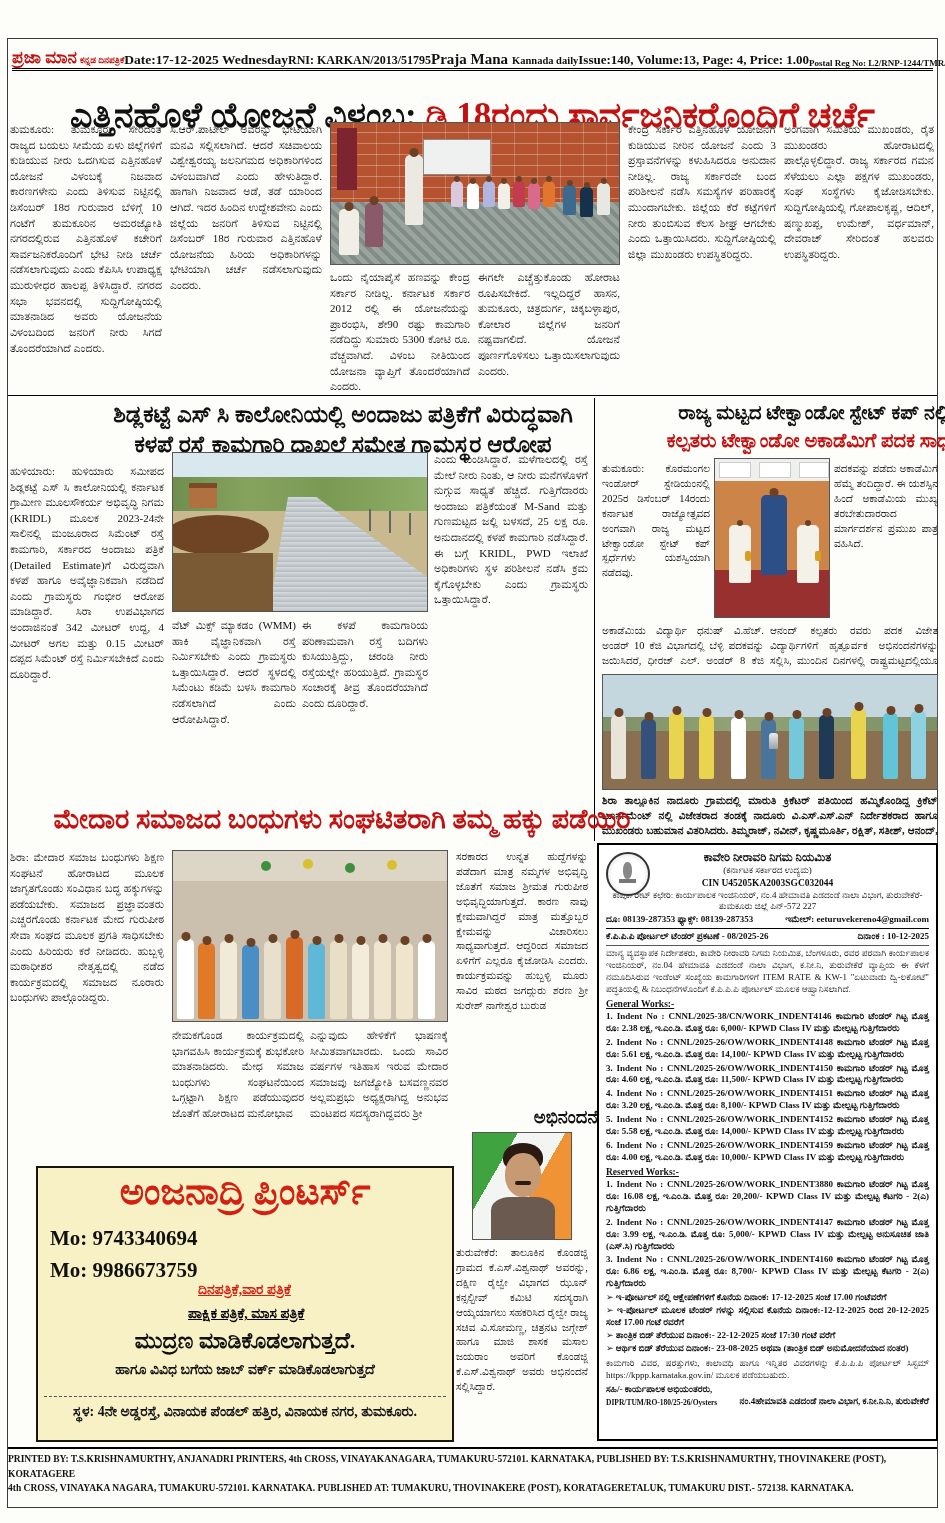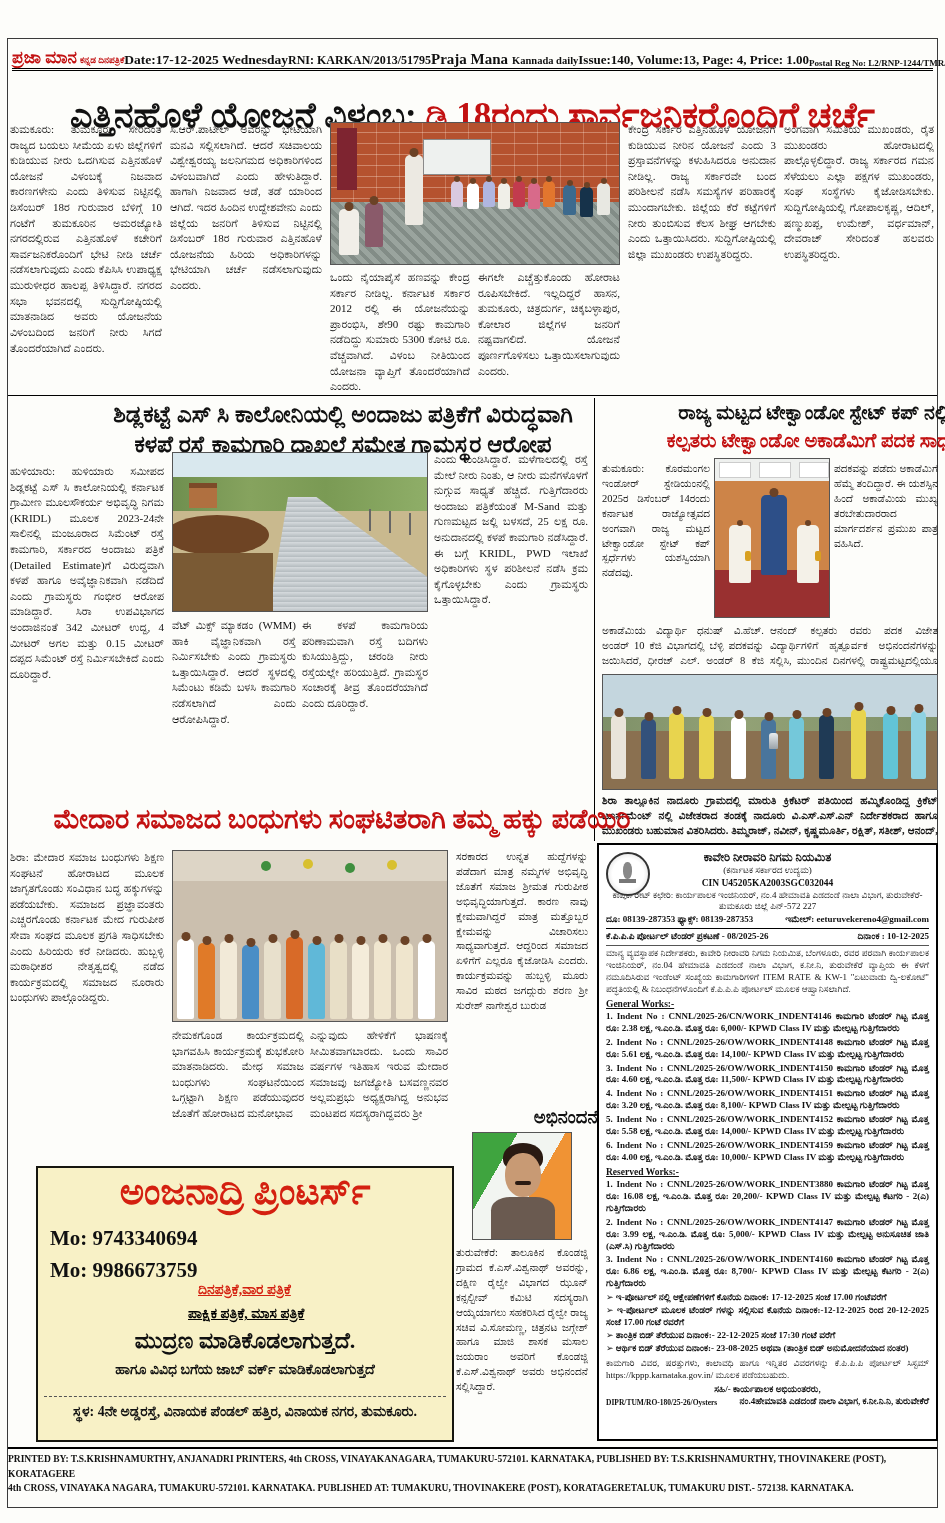--- a/index.html
+++ b/index.html
@@ -43,21 +43,21 @@
           background:radial-gradient(circle,#fff 55%,#cfcfcf 100%);}
   .n-logo::before{content:"";position:absolute;left:15px;top:8px;width:9px;height:17px;background:#888;border-radius:45%;}
   .n-logo::after{content:"";position:absolute;left:11px;top:25px;width:17px;height:4px;background:#777;}
   .n-contact{display:flex;justify-content:space-between;border-bottom:1.5px solid #000;padding:1px 0 2px;font-weight:bold;}
   .n-ref{display:flex;justify-content:space-between;font-weight:bold;padding:2px 0;border-bottom:1px solid #555;}
   .n-intro{text-align:justify;margin:2px 0;}
   .n-sec{font-weight:bold;text-decoration:underline;margin:2px 0 1px;font-size:9.5px;}
   .n-item{text-align:justify;margin-bottom:2px;font-weight:bold;}
   .n-bullet{text-align:justify;margin-bottom:1px;font-weight:bold;}
   .n-close{text-align:justify;margin-top:4px;}
-  .n-sign{text-align:center;font-weight:bold;margin-top:2px;}
+  .n-sign{text-align:left;font-weight:bold;margin-top:2px;}
   .n-foot{display:flex;justify-content:space-between;align-items:flex-end;font-weight:bold;}
   .n-dipr{font-size:7.5px;}
   
   .ad{position:absolute;left:36px;top:1166px;width:418px;height:276px;background:#f8f1c6;
       border:2px solid #16160f;box-sizing:border-box;overflow:hidden;}
   .ad-title{position:absolute;left:0;right:0;top:2px;text-align:center;color:#d42010;font-size:37px;font-weight:bold;}
   .ad-mo{position:absolute;left:12px;font-size:21px;font-weight:bold;}
   .ad-en{position:absolute;right:10px;top:76px;color:#10369c;font-size:23px;font-weight:bold;}
   .ad-l1{position:absolute;left:160px;top:114px;color:#d42010;font-size:14px;font-weight:bold;text-decoration:underline;}
   .ad-l2{position:absolute;left:150px;top:138px;color:#000000;font-size:14px;font-weight:bold;text-decoration:underline;}
@@ -283,21 +283,21 @@
     <div class="n-contact">
       <span>ದೂ: 08139-287353 ಫ್ಯಾಕ್ಸ್: 08139-287353</span>
       <span>ಇಮೇಲ್: eeturuvekereno4@gmail.com</span>
     </div>
     <div class="n-ref">
       <span>ಕೆ.ಪಿ.ಪಿ.ಪಿ ಪೋರ್ಟಲ್ ಟೆಂಡರ್ ಪ್ರಕಟಣೆ - 08/2025-26</span>
       <span>ದಿನಾಂಕ : 10-12-2025</span>
     </div>
     <div class="n-intro">ಮಾನ್ಯ ವ್ಯವಸ್ಥಾಪಕ ನಿರ್ದೇಶಕರು, ಕಾವೇರಿ ನೀರಾವರಿ ನಿಗಮ ನಿಯಮಿತ, ಬೆಂಗಳೂರು, ರವರ ಪರವಾಗಿ ಕಾರ್ಯಪಾಲಕ ಇಂಜಿನಿಯರ್, ನಂ.04 ಹೇಮಾವತಿ ಎಡದಂಡೆ ನಾಲಾ ವಿಭಾಗ, ಕ.ನೀ.ನಿ, ತುರುವೇಕೆರೆ ವ್ಯಾಪ್ತಿಯ ಈ ಕೆಳಗೆ ನಮೂದಿಸಿರುವ ಇಂಡೆಂಟ್ ಸಂಖ್ಯೆಯ ಕಾಮಗಾರಿಗಳಿಗೆ ITEM RATE &amp; KW-1 "ಏಟುವಾಡು ದ್ವಿ-ಲಕೋಟೆ" ಪದ್ಧತಿಯಲ್ಲಿ &amp; ನಿಬಂಧನೆಗಳೊಂದಿಗೆ ಕೆ.ಪಿ.ಪಿ.ಪಿ ಪೋರ್ಟಲ್ ಮೂಲಕ ಆಹ್ವಾನಿಸಲಾಗಿದೆ.</div>
     <div class="n-sec">General Works:-</div>
-    <div class="n-item">1. Indent No : CNNL/2025-26/CN/WORK_INDENT4146 ಕಾಮಗಾರಿ ಟೆಂಡರ್ ಗಿಟ್ಟ ಮೊತ್ತ ರೂ: 2.38 ಲಕ್ಷ, ಇ.ಎಂ.ಡಿ. ಮೊತ್ತ ರೂ: 6,000/- KPWD Class IV ಮತ್ತು ಮೇಲ್ಪಟ್ಟ ಗುತ್ತಿಗೆದಾರರು</div>
+    <div class="n-item">1. Indent No : CNNL/2025-38/CN/WORK_INDENT4146 ಕಾಮಗಾರಿ ಟೆಂಡರ್ ಗಿಟ್ಟ ಮೊತ್ತ ರೂ: 2.38 ಲಕ್ಷ, ಇ.ಎಂ.ಡಿ. ಮೊತ್ತ ರೂ: 6,000/- KPWD Class IV ಮತ್ತು ಮೇಲ್ಪಟ್ಟ ಗುತ್ತಿಗೆದಾರರು</div>
     <div class="n-item">2. Indent No : CNNL/2025-26/OW/WORK_INDENT4148 ಕಾಮಗಾರಿ ಟೆಂಡರ್ ಗಿಟ್ಟ ಮೊತ್ತ ರೂ: 5.61 ಲಕ್ಷ, ಇ.ಎಂ.ಡಿ. ಮೊತ್ತ ರೂ: 14,100/- KPWD Class IV ಮತ್ತು ಮೇಲ್ಪಟ್ಟ ಗುತ್ತಿಗೆದಾರರು</div>
     <div class="n-item">3. Indent No : CNNL/2025-26/OW/WORK_INDENT4150 ಕಾಮಗಾರಿ ಟೆಂಡರ್ ಗಿಟ್ಟ ಮೊತ್ತ ರೂ: 4.60 ಲಕ್ಷ, ಇ.ಎಂ.ಡಿ. ಮೊತ್ತ ರೂ: 11,500/- KPWD Class IV ಮತ್ತು ಮೇಲ್ಪಟ್ಟ ಗುತ್ತಿಗೆದಾರರು</div>
     <div class="n-item">4. Indent No : CNNL/2025-26/OW/WORK_INDENT4151 ಕಾಮಗಾರಿ ಟೆಂಡರ್ ಗಿಟ್ಟ ಮೊತ್ತ ರೂ: 3.20 ಲಕ್ಷ, ಇ.ಎಂ.ಡಿ. ಮೊತ್ತ ರೂ: 8,100/- KPWD Class IV ಮತ್ತು ಮೇಲ್ಪಟ್ಟ ಗುತ್ತಿಗೆದಾರರು</div>
     <div class="n-item">5. Indent No : CNNL/2025-26/OW/WORK_INDENT4152 ಕಾಮಗಾರಿ ಟೆಂಡರ್ ಗಿಟ್ಟ ಮೊತ್ತ ರೂ: 5.58 ಲಕ್ಷ, ಇ.ಎಂ.ಡಿ. ಮೊತ್ತ ರೂ: 14,000/- KPWD Class IV ಮತ್ತು ಮೇಲ್ಪಟ್ಟ ಗುತ್ತಿಗೆದಾರರು</div>
     <div class="n-item">6. Indent No : CNNL/2025-26/OW/WORK_INDENT4159 ಕಾಮಗಾರಿ ಟೆಂಡರ್ ಗಿಟ್ಟ ಮೊತ್ತ ರೂ: 4.00 ಲಕ್ಷ, ಇ.ಎಂ.ಡಿ. ಮೊತ್ತ ರೂ: 10,000/- KPWD Class IV ಮತ್ತು ಮೇಲ್ಪಟ್ಟ ಗುತ್ತಿಗೆದಾರರು</div>
     <div class="n-sec">Reserved Works:-</div>
     <div class="n-item">1. Indent No : CNNL/2025-26/OW/WORK_INDENT3880 ಕಾಮಗಾರಿ ಟೆಂಡರ್ ಗಿಟ್ಟ ಮೊತ್ತ ರೂ: 16.08 ಲಕ್ಷ, ಇ.ಎಂ.ಡಿ. ಮೊತ್ತ ರೂ: 20,200/- KPWD Class IV ಮತ್ತು ಮೇಲ್ಪಟ್ಟ ಕೆಟಗರಿ - 2(ಎ) ಗುತ್ತಿಗೆದಾರರು</div>
     <div class="n-item">2. Indent No : CNNL/2025-26/OW/WORK_INDENT4147 ಕಾಮಗಾರಿ ಟೆಂಡರ್ ಗಿಟ್ಟ ಮೊತ್ತ ರೂ: 3.99 ಲಕ್ಷ, ಇ.ಎಂ.ಡಿ. ಮೊತ್ತ ರೂ: 5,000/- KPWD Class IV ಮತ್ತು ಮೇಲ್ಪಟ್ಟ ಅನುಸೂಚಿತ ಜಾತಿ (ಎಸ್.ಸಿ) ಗುತ್ತಿಗೆದಾರರು</div>
     <div class="n-item">3. Indent No : CNNL/2025-26/OW/WORK_INDENT4160 ಕಾಮಗಾರಿ ಟೆಂಡರ್ ಗಿಟ್ಟ ಮೊತ್ತ ರೂ: 6.86 ಲಕ್ಷ, ಇ.ಎಂ.ಡಿ. ಮೊತ್ತ ರೂ: 8,700/- KPWD Class IV ಮತ್ತು ಮೇಲ್ಪಟ್ಟ ಕೆಟಗರಿ - 2(ಎ) ಗುತ್ತಿಗೆದಾರರು</div>
     <div class="n-bullet">➢ ಇ-ಪೋರ್ಟಲ್ ನಲ್ಲಿ ಆಕ್ಷೇಪಣೆಗಳಿಗೆ ಕೊನೆಯ ದಿನಾಂಕ: 17-12-2025 ಸಂಜೆ 17.00 ಗಂಟೆವರೆಗೆ</div>

